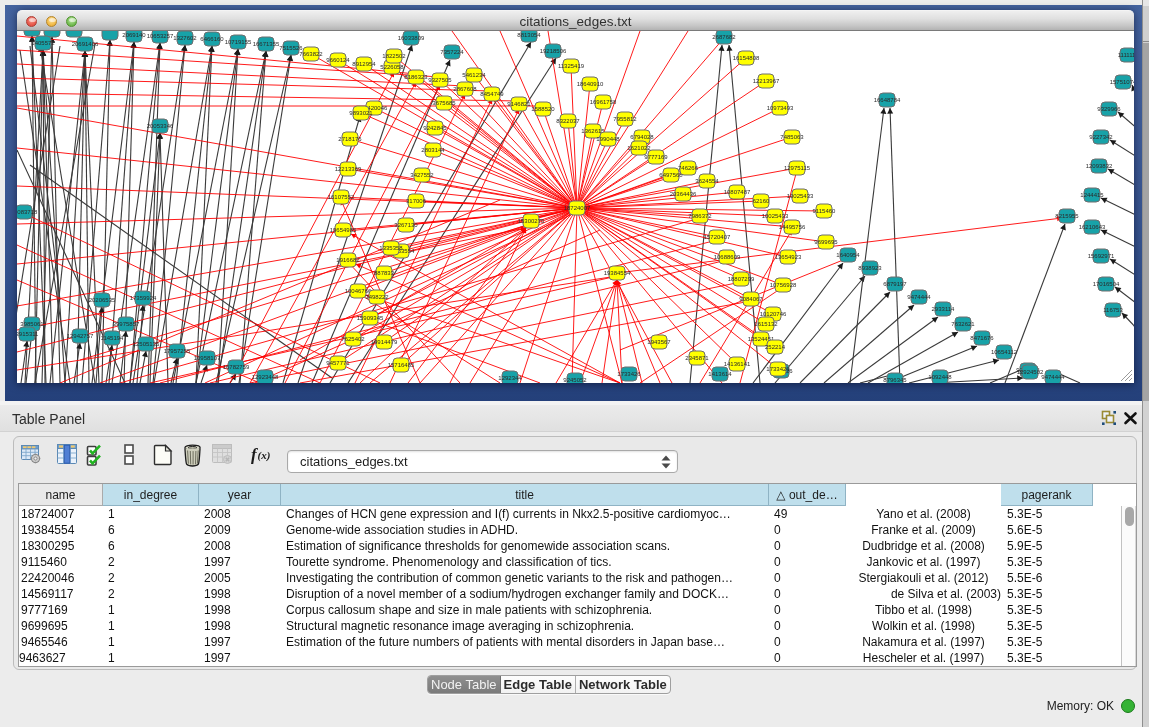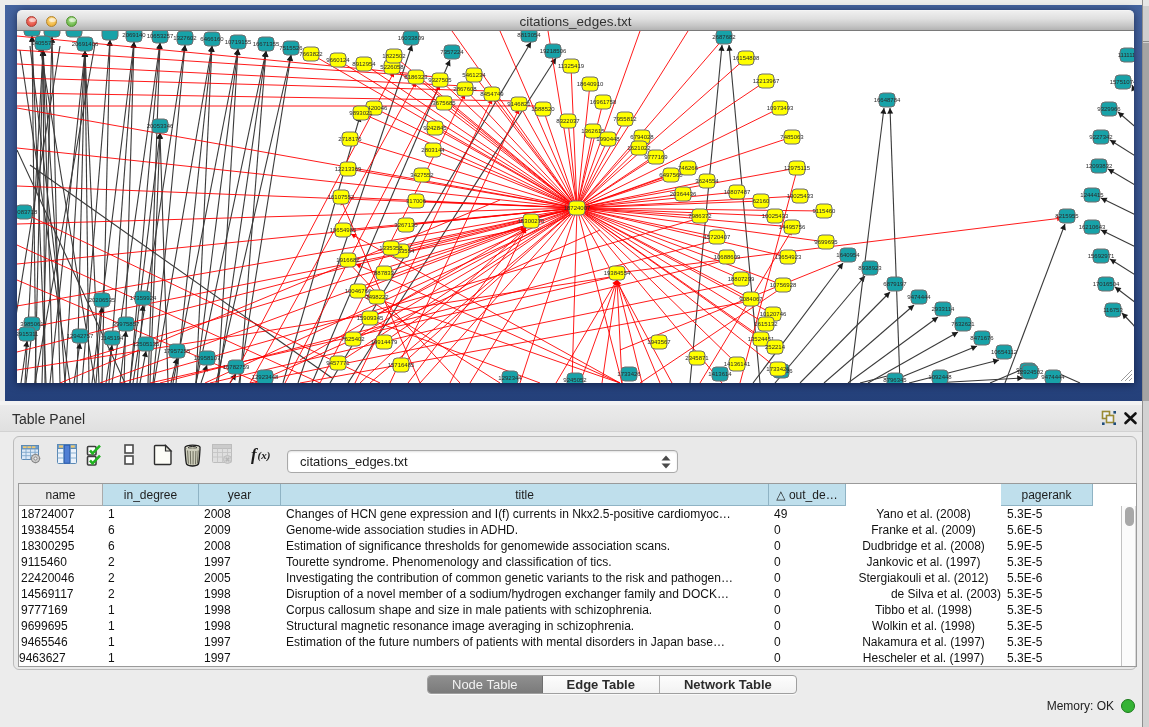--- a/index.html
+++ b/index.html
@@ -68,21 +68,21 @@
 #vscroll { position:absolute; right:0px; top:22px; width:15px; height:160px; background:#fbfbfb;
   border-left:1px solid #c2c2c2; border-right:1px solid #d8d8d8; }
 #vthumb { position:absolute; left:2.5px; top:1px; width:9px; height:19px; background:#a8a8a8;
   border-radius:5px; }
 
 
 #tabs { position:absolute; left:427px; top:675px; height:19px; display:flex;
   border:1px solid #9f9f9f; border-radius:4px; overflow:hidden;
   background:linear-gradient(180deg,#fdfdfd,#f2f2f2); box-shadow:0 1px 0 rgba(255,255,255,.7); }
 #tabs .seg { height:19px; line-height:18px; font-size:13px; font-weight:bold; color:#2c2c2c;
-  padding:0 24px; border-right:1px solid #adadad; }
+  padding:0 3px; border-right:1px solid #adadad; }
 #tabs .seg.sel { background:linear-gradient(180deg,#8f8f8f,#787878); color:#f2f2f2;
   font-weight:normal; border-right:1px solid #6f6f6f; }
 #tabs .seg:last-child { border-right:none; }
 
 #memok { position:absolute; right:14px; top:699px; font-size:12px; color:#222;margin-left:45px; }
 #memok .dot { display:inline-block; width:14px; height:14px; border-radius:50%;
   background:#35b335; border:1.5px solid #1c7a1c; vertical-align:-3px; margin-left:7px; }
 </style>
 </head>
 <body>

